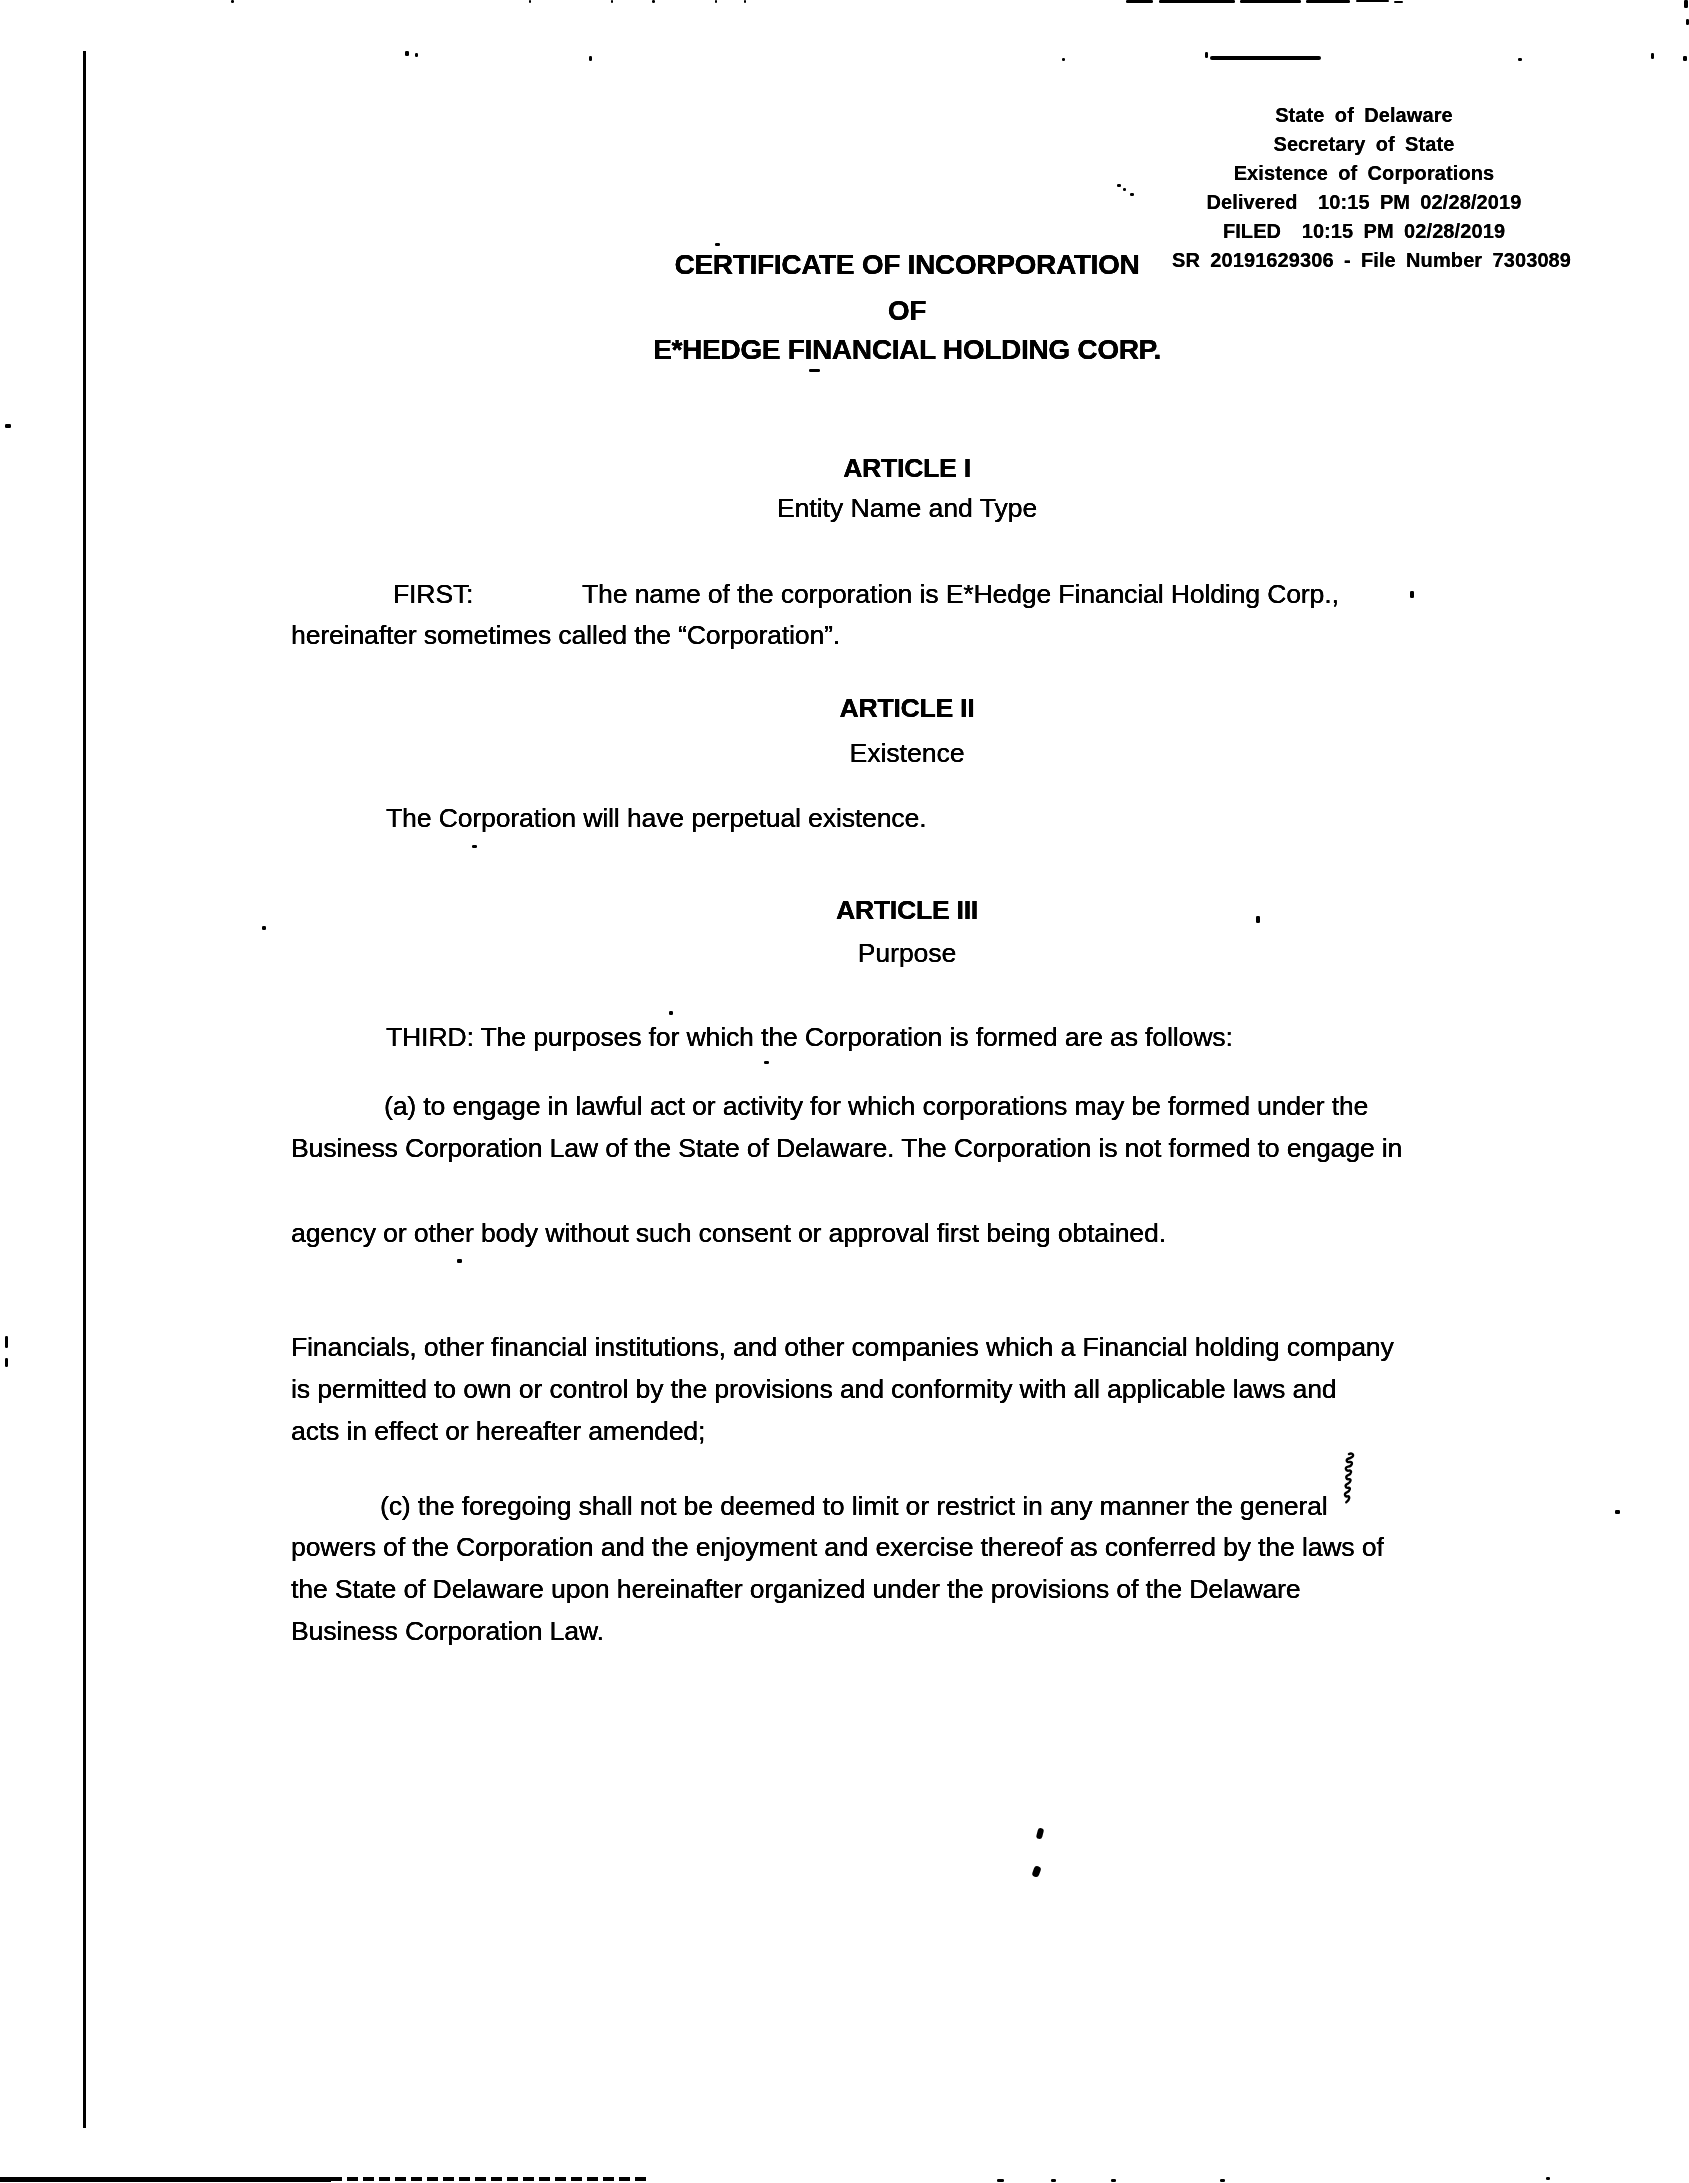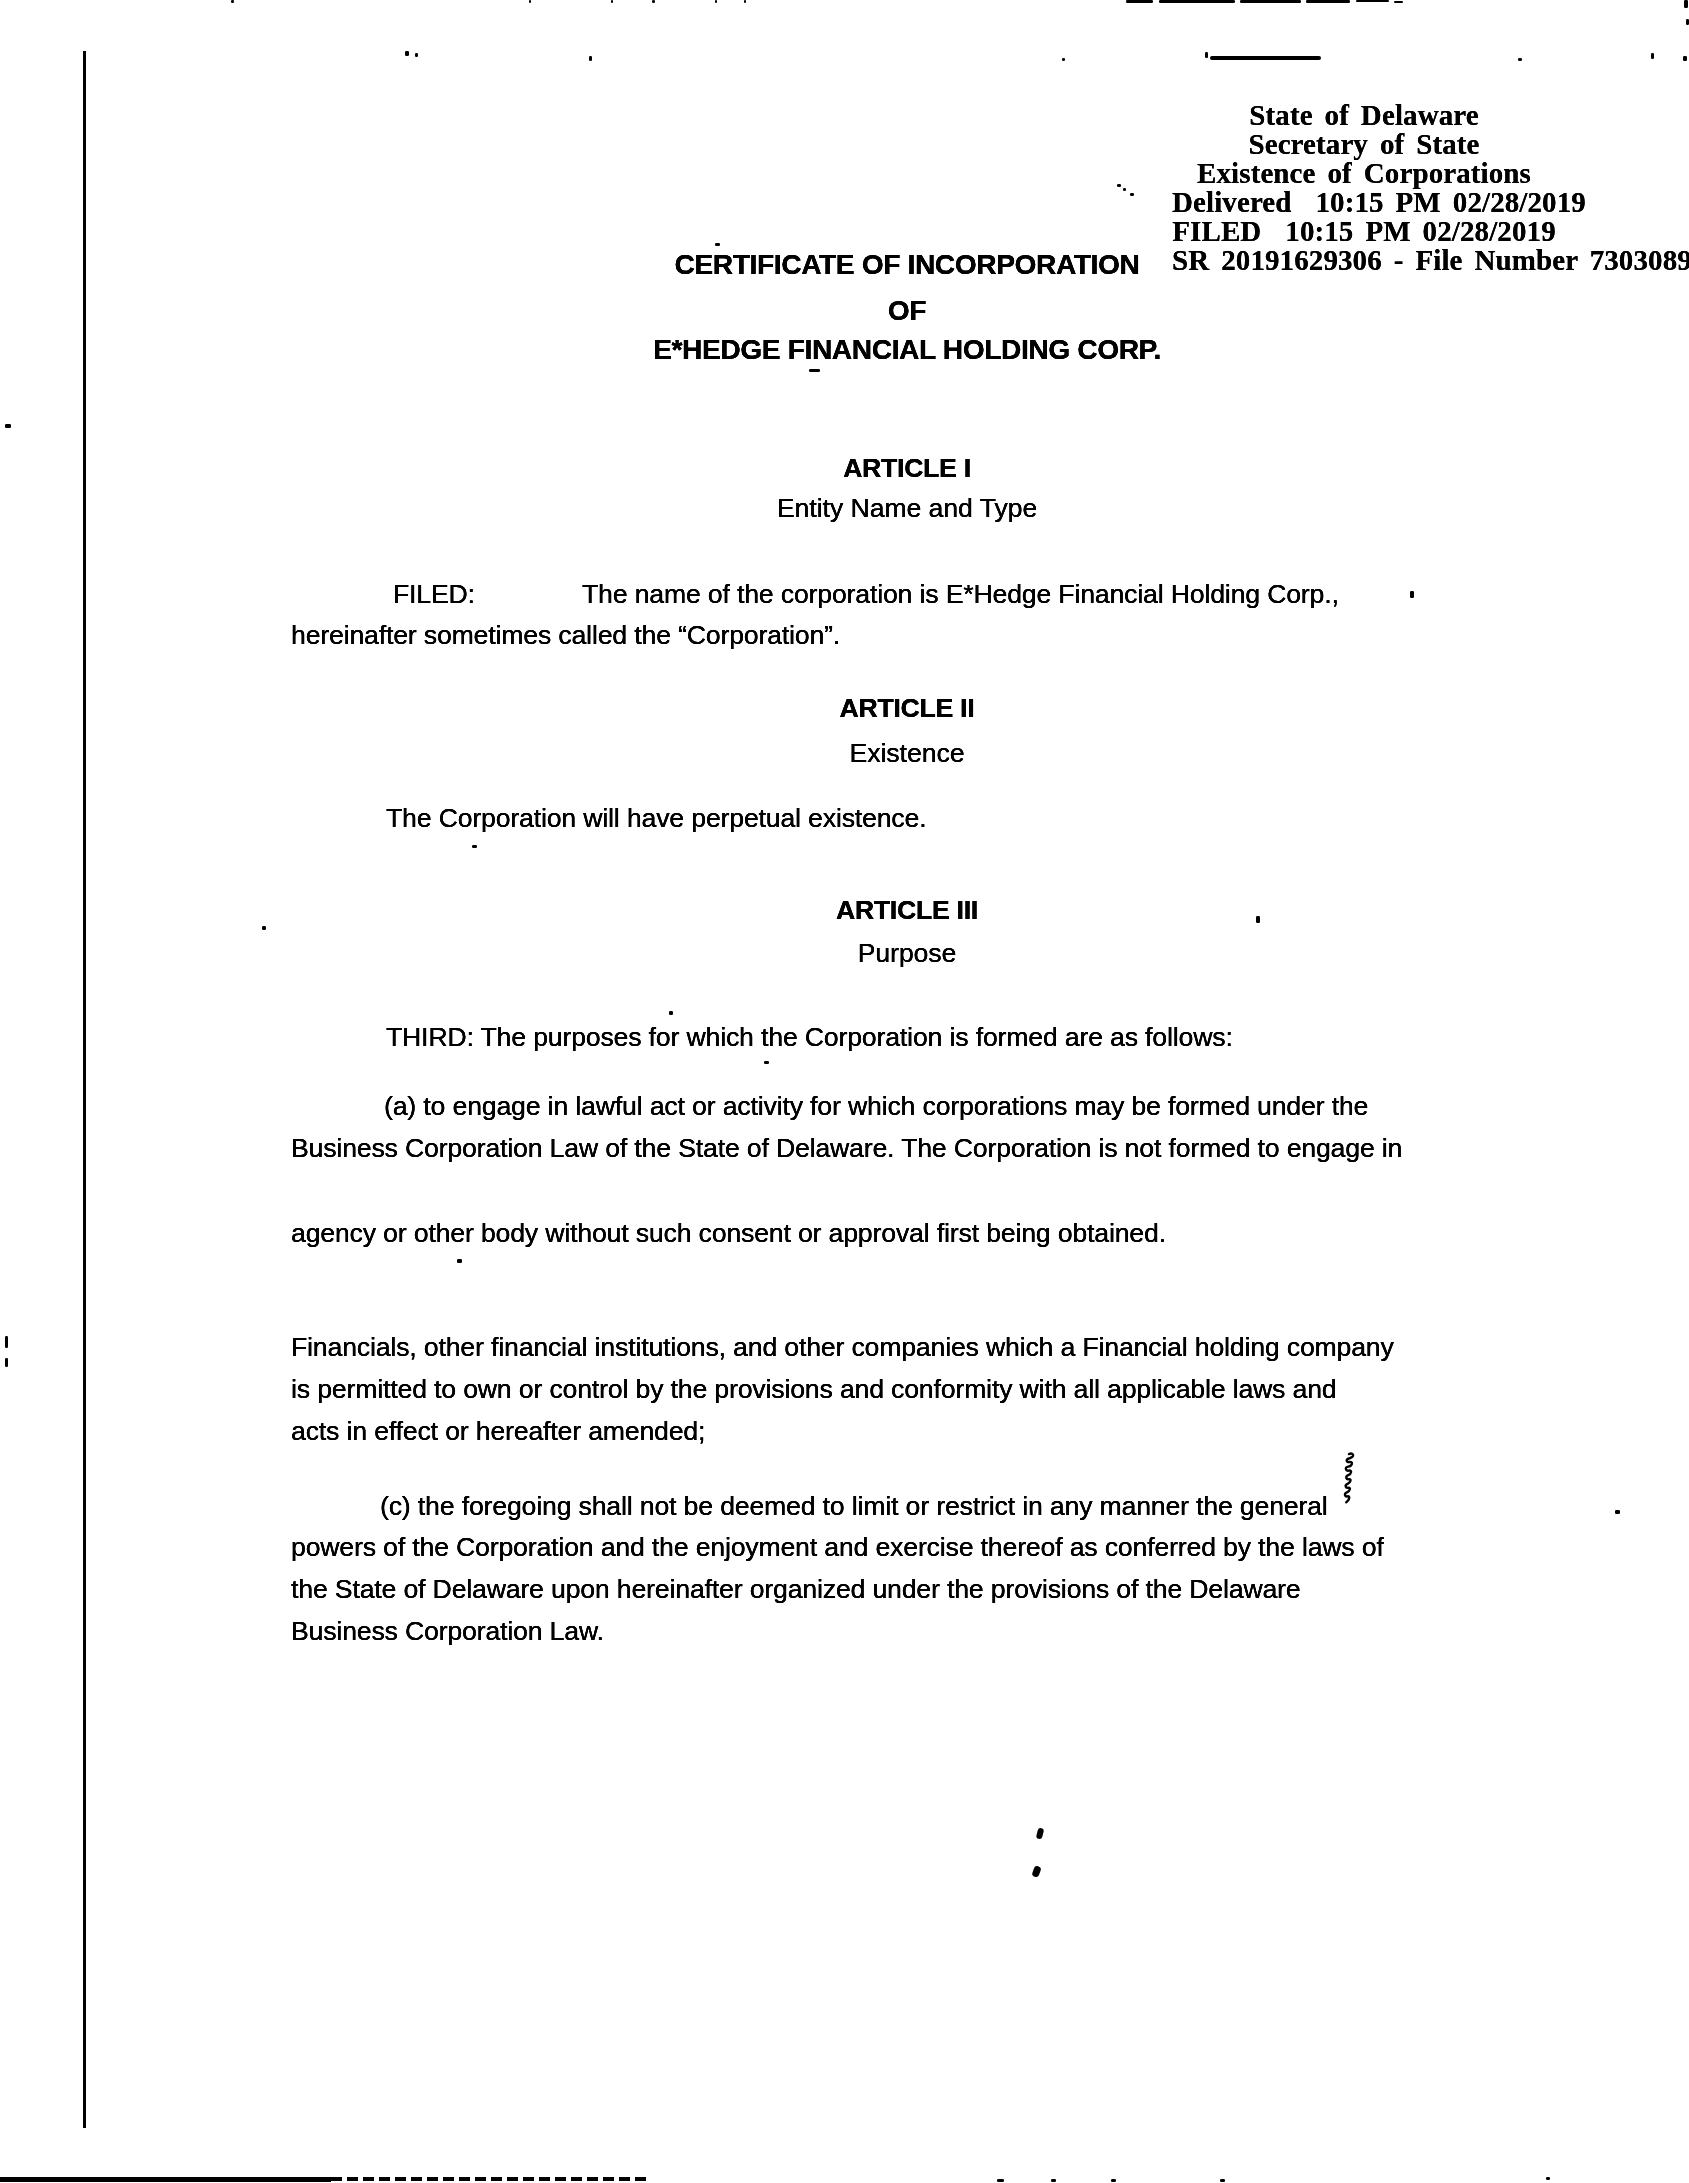--- a/index.html
+++ b/index.html
@@ -13,22 +13,22 @@
   }
   .inky{text-shadow:0 0 0.5px #000, 0.2px 0.1px 0 #000;}
   .center-wrap{position:absolute;left:62px;width:1690px;text-align:center;}
   .doc-title{font-size:28px;font-weight:bold;letter-spacing:-0.3px;}
   .art-head{font-size:26.5px;font-weight:bold;letter-spacing:-0.2px;}
   .art-sub{font-size:26.5px;}
   .bodyline{position:absolute;left:291px;font-size:26.5px;letter-spacing:-0.1px;}
   .stamp{
     position:absolute;left:1172px;top:101px;width:384px;
     text-align:center;
-    font-family:Liberation Serif, serif;
-    font-weight:bold;font-size:29px;line-height:29px;
+    font-family:Liberation Sans, sans-serif;
+    font-weight:bold;font-size:20px;line-height:29px;
     word-spacing:4.6px;letter-spacing:0.1px;
     text-shadow:0 0 0.4px #000;
   }
   .stamp div{white-space:pre;}
   .first-label{display:inline-block;width:189px;}
   
   .mark{position:absolute;background:#000;border-radius:1.3px;}
   .edge-line-left{position:absolute;left:83px;top:51px;width:2.6px;height:2077px;background:#000;}
   .edge-line-bottom{position:absolute;left:0;top:2177px;width:331px;height:4.6px;background:#000;}
   .edge-line-bottom-speckle{
@@ -110,21 +110,21 @@
     <div>SR 20191629306 - File Number 7303089</div>
   </div>
 
   <div class="center-wrap doc-title inky" style="top:249px">CERTIFICATE OF INCORPORATION</div>
   <div class="center-wrap doc-title inky" style="top:295px">OF</div>
   <div class="center-wrap doc-title inky" style="top:334px">E*HEDGE FINANCIAL HOLDING CORP.</div>
 
   <div class="center-wrap art-head inky" style="top:453px">ARTICLE I</div>
   <div class="center-wrap art-sub inky" style="top:493px">Entity Name and Type</div>
 
-  <div class="bodyline inky" style="top:579px;padding-left:102px"><span class="first-label">FILED:</span><span>The name of the corporation is E*Hedge Financial Holding Corp.,</span></div>
+  <div class="bodyline inky" style="top:579px;padding-left:102px"><span class="first-label">FIRST:</span><span>The name of the corporation is E*Hedge Financial Holding Corp.,</span></div>
   <div class="bodyline inky" style="top:620px">hereinafter sometimes called the “Corporation”.</div>
 
   <div class="center-wrap art-head inky" style="top:693px">ARTICLE II</div>
   <div class="center-wrap art-sub inky" style="top:738px">Existence</div>
   <div class="bodyline inky" style="top:803px;padding-left:95px">The Corporation will have perpetual existence.</div>
 
   <div class="center-wrap art-head inky" style="top:895px">ARTICLE III</div>
   <div class="center-wrap art-sub inky" style="top:938px">Purpose</div>
   <div class="bodyline inky" style="top:1022px;padding-left:95px">THIRD: The purposes for which the Corporation is formed are as follows:</div>
 

